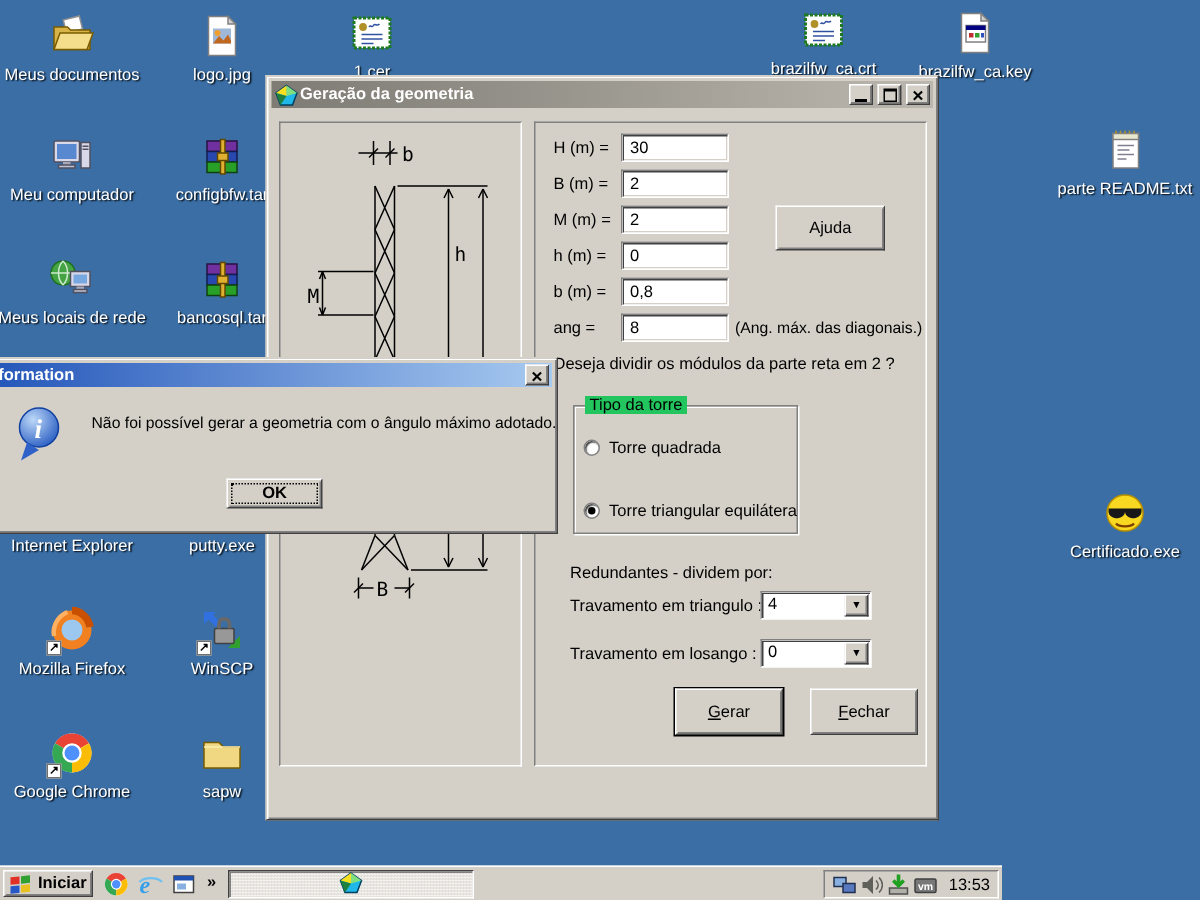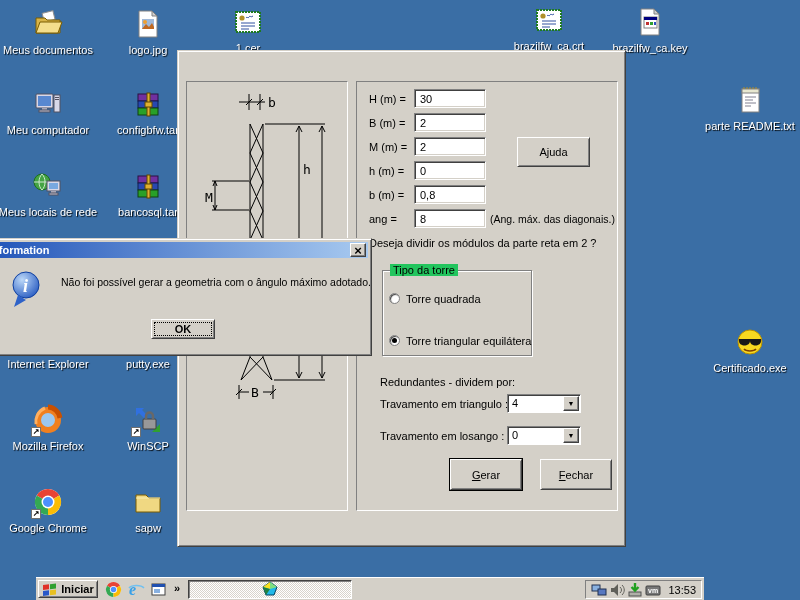--- a/index.html
+++ b/index.html
@@ -36,21 +36,21 @@
   .btn.focused { outline:1px dotted #000; outline-offset:-4px;font-weight:bold; }
   .groupbox { position:absolute; border:1px solid #808080; box-shadow: inset 1px 1px 0 #fff, 1px 1px 0 #fff; }
   .gb-title { position:absolute; top:-7px; left:7px; background:#22c55e; padding:0 3px; white-space:nowrap; }
   .radio { position:absolute; width:11px; height:11px; border-radius:50%; background:#fff; border:1px solid #808080; box-shadow: inset 1px 1px 1px #404040, inset -1px -1px 0 #fff; }
   .radio.sel::after { content:""; position:absolute; left:2px; top:2px; width:5px; height:5px; border-radius:50%; background:#000; }
   .combo { position:absolute; height:19px; width:74px; background:#fff; border:1px solid; border-color:#808080 #fff #fff #808080; box-shadow: inset 1px 1px 0 #404040; display:flex; }
   .combo-val { flex:1; padding:2px 0 0 4px; }
   .combo-btn { width:16px; height:15px; margin:1px; background:#D4D0C8; border:1px solid; border-color:#fff #404040 #404040 #fff; box-shadow: inset -1px -1px 0 #808080; display:flex; align-items:center; justify-content:center; }
   .combo-btn::before { content:"\25BC"; font-size:7px; }
   
-  .taskbar { position:absolute; left:0; bottom:0; width:668px; height:23px; background:#D4D0C8; border-top:1px solid #fff; box-shadow:0 -2px 0 #3A6EA5;margin-left:36px; }
+  .taskbar { position:absolute; left:0; bottom:0; width:668px; height:23px; background:#D4D0C8; border-top:1px solid #fff; box-shadow:0 -2px 0 #3A6EA5; }
   .start { left:2px; top:2px; width:60px; height:18px; font-weight:bold; gap:3px; }
   .qlicon { position:absolute; top:3px; width:17px; height:17px; cursor:pointer; }
   .chev { position:absolute; left:138px; top:4px; font-weight:bold; font-size:11px; color:#000; }
   .task { position:absolute; left:152px; top:2px; width:164px; height:19px; border:1px solid; border-color:#404040 #fff #fff #404040; box-shadow: inset 1px 1px 0 #808080;
           background-image: conic-gradient(#FFFFFF 25%, #D8D4CC 0 50%, #FFFFFF 0 75%, #D8D4CC 0); background-size:2px 2px;
           display:flex; align-items:center; gap:19px; padding:0 4px; font-weight:bold;flex-direction:column; }
   .tray { position:absolute; right:2px; top:2px; height:19px; border:1px solid; border-color:#808080 #fff #fff #808080; display:flex; align-items:center; gap:2px; padding:0 5px; }
   .trayic { width:16px; height:16px; }
   .clock { padding-left:5px; }
   
@@ -258,20 +258,36 @@
       <svg width="32" height="32" viewBox="0 0 32 32">
         <circle cx="16" cy="16" r="12" fill="#F8D820" stroke="#B89000"></circle>
         <path d="M5 13h22v2c0 3-3 4.5-5.5 4.5S16 18 16 15c0 3-3 4.5-5.5 4.5S5 18 5 15z" fill="#181818"></path>
         <path d="M10 23c2 2.5 10 2.5 12 0" stroke="#804000" stroke-width="1.5" fill="none"></path>
       </svg>
     </div>
     <div class="lbl">Certificado.exe</div>
   </div>
 
 <div class="window" style="left:177px;top:50px;width:449px;height:497px;z-index:10">
+  <div class="titlebar inactive">
+    <div class="titleicon"><svg width="16" height="16" viewBox="0 0 16 16">
+          <polygon points="8,1 15,6 12,14 4,14 1,6" fill="#20B8E8" stroke="#004060"></polygon>
+          <polygon points="8,1 15,6 8,8" fill="#80E080"></polygon>
+          <polygon points="8,1 1,6 8,8" fill="#F8E020"></polygon>
+          <polygon points="1,6 8,8 4,14" fill="#208040"></polygon>
+        </svg></div>
+    <div class="title-text">Geração da geometria</div>
+    <div class="tbtn">
+        <div class="g-min"></div>
+      </div>
+    <div class="tbtn">
+        <div class="g-max"></div>
+      </div>
+    <div class="tbtn g-x"></div>
+  </div>
 
   <div class="panel diagram-panel" style="left:8px;top:30px;width:162px;height:430px">
     <svg width="160" height="428" viewBox="0 0 160 428">
       <g stroke="#000" stroke-width="1" fill="none">
 
         <line x1="63" y1="42" x2="63" y2="275"></line>
           <line x1="76" y1="42" x2="76" y2="275"></line>
 
         <path d="M63 42L76 71M76 42L63 71M63 71L76 100M76 71L63 100M63 100L76 129M76 100L63 129M63 129L76 158M76 129L63 158M63 158L76 187M76 158L63 187M63 187L76 216M76 187L63 216M63 216L76 245M76 216L63 245M63 245L76 274M76 245L63 274"></path>
 

